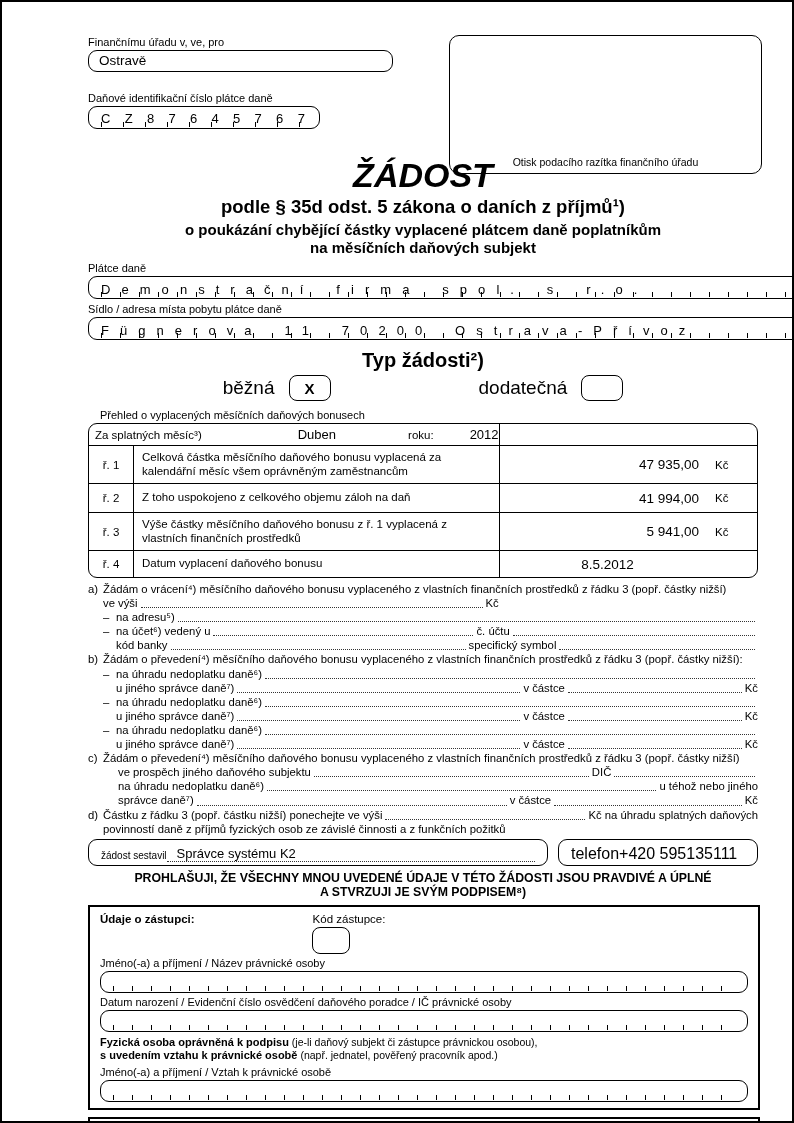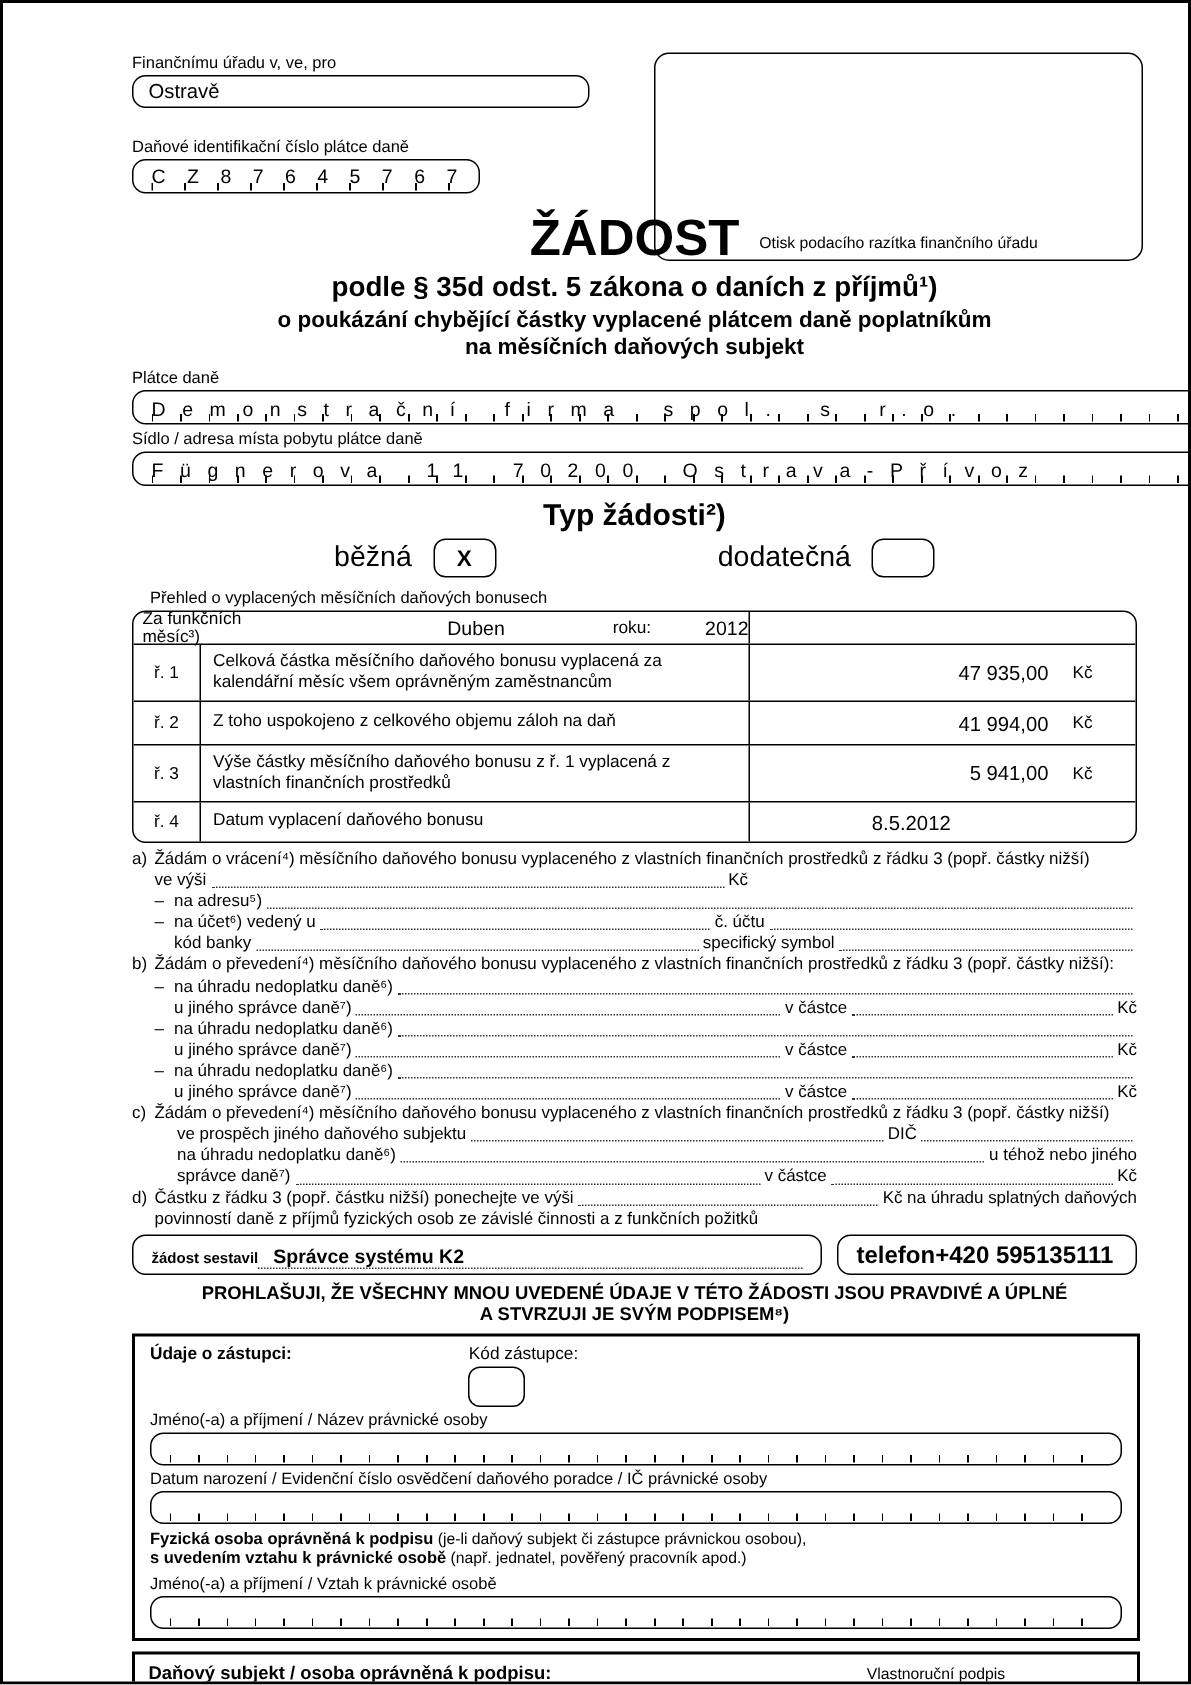--- a/index.html
+++ b/index.html
@@ -10,25 +10,25 @@
   .lbl{font-size:11px;}
   .rbox{border:1.5px solid #000;border-radius:9px;position:relative;box-sizing:border-box;background:#fff;}
   .combval{font-size:13px;letter-spacing:.85em;word-spacing:.55em;white-space:nowrap;overflow:hidden;}
   .ticks{position:absolute;left:12px;right:8px;bottom:1px;height:5px;
          background:repeating-linear-gradient(90deg,#000 0 1px,transparent 1px 19px);}
   .ticks.wide{background:repeating-linear-gradient(90deg,#000 0 1px,transparent 1px 22px);}
   
   .office-box{width:305px;height:22px;margin-top:2px;padding:2px 10px;font-size:13.5px;}
   .taxid-box{width:232px;height:23px;margin-top:2px;padding:2px 0 2px 12px;}
   .stamp-box{position:absolute;top:33px;right:30px;width:311px;height:137px;
-             border:1.5px solid #000;border-radius:10px;padding-left:13px;}
+             border:1.5px solid #000;border-radius:10px;}
   .stamp-box .cap{position:absolute;bottom:5px;left:0;right:0;text-align:center;font-size:10.5px;}
   
   .title{ text-align:center;font-weight:bold;}
-  .title .main{font-size:34px;line-height:36px;margin-top:12px;}
+  .title .main{font-size:34px;line-height:36px;margin-top:28px;font-style:italic;}
   .title .s1{font-size:18.5px;margin-top:3px;}
   .title .s2{font-size:15px;margin-top:3px;}
   .title .s3{font-size:15px;margin-top:1px;}
   
   .payer-lbl{margin-top:6px;}
   .fullbox{width:790px;height:23px;margin-top:2px;padding:3px 0 2px 12px;}
   
   .typ-h{text-align:center;font-weight:bold;font-size:20px;margin-top:9px;}
   .typ-row{display:flex;justify-content:center;align-items:center;gap:14px;margin-top:3px;}
   .typ-row .gap{width:120px;}
@@ -54,21 +54,21 @@
   
   .secs{margin-top:4px;font-size:11.3px;line-height:14.1px;}
   .srow{display:flex;align-items:flex-end;}
   .srow .tag{width:15px;flex:0 0 15px;}
   .srow .ind{width:15px;flex:0 0 15px;}
   .srow .dash{width:13px;flex:0 0 13px;}
   .dots{flex:1;border-bottom:1.4px dotted #333;margin:0 3px 2px;height:1px;}
   .dots.fx{flex:0 0 auto;}
   .nw{white-space:nowrap;}
   
-  .prep-row{display:flex;gap:10px;margin-top:3px;font-weight:bold;}
+  .prep-row{display:flex;gap:10px;margin-top:3px;}
   .prep-box{width:460px;height:27px;display:flex;align-items:flex-end;padding:2px 12px 3px;}
   .prep-box .plbl{font-size:10px;margin-bottom:1px;}
   .prep-box .pval{flex:1;border-bottom:1.3px dotted #333;font-size:13px;padding-left:10px;line-height:15px;}
   .phone-box{flex:1;height:27px;display:flex;align-items:flex-end;padding:2px 12px 2px;}
   .phone-box .pval{text-align:center;}
   
   .decl{text-align:center;font-weight:bold;font-size:12.3px;line-height:1.18;margin-top:5px;}
   
   .repbox{margin-top:5px;border:2px solid #000;box-sizing:border-box;width:672px;padding:4px 10px 6px;}
   .rep-head{display:flex;font-size:11.5px;margin-top:2px;align-items:flex-end;}
@@ -134,21 +134,21 @@
     <span class="typ-lbl">dodatečná</span>
     <span class="checkbox">
       <span></span>
     </span>
   </div>
 
   <div class="lbl ovw-lbl">Přehled o vyplacených měsíčních daňových bonusech</div>
   <div class="table">
     <div class="thead">
       <div class="left">
-        <span>Za funkčních měsíc³)</span>
+        <span>Za splatných měsíc³)</span>
         <span class="m1">Duben</span>
         <span class="m2">roku:</span>
         <span class="m3">2012</span>
       </div>
       <div class="right"></div>
     </div>
     <div class="trow h38">
       <div class="tnum">ř. 1</div>
       <div class="tdesc">Celková částka měsíčního daňového bonusu vyplacená za kalendářní měsíc všem oprávněným zaměstnancům</div>
       <div class="tval">47 935,00</div>

